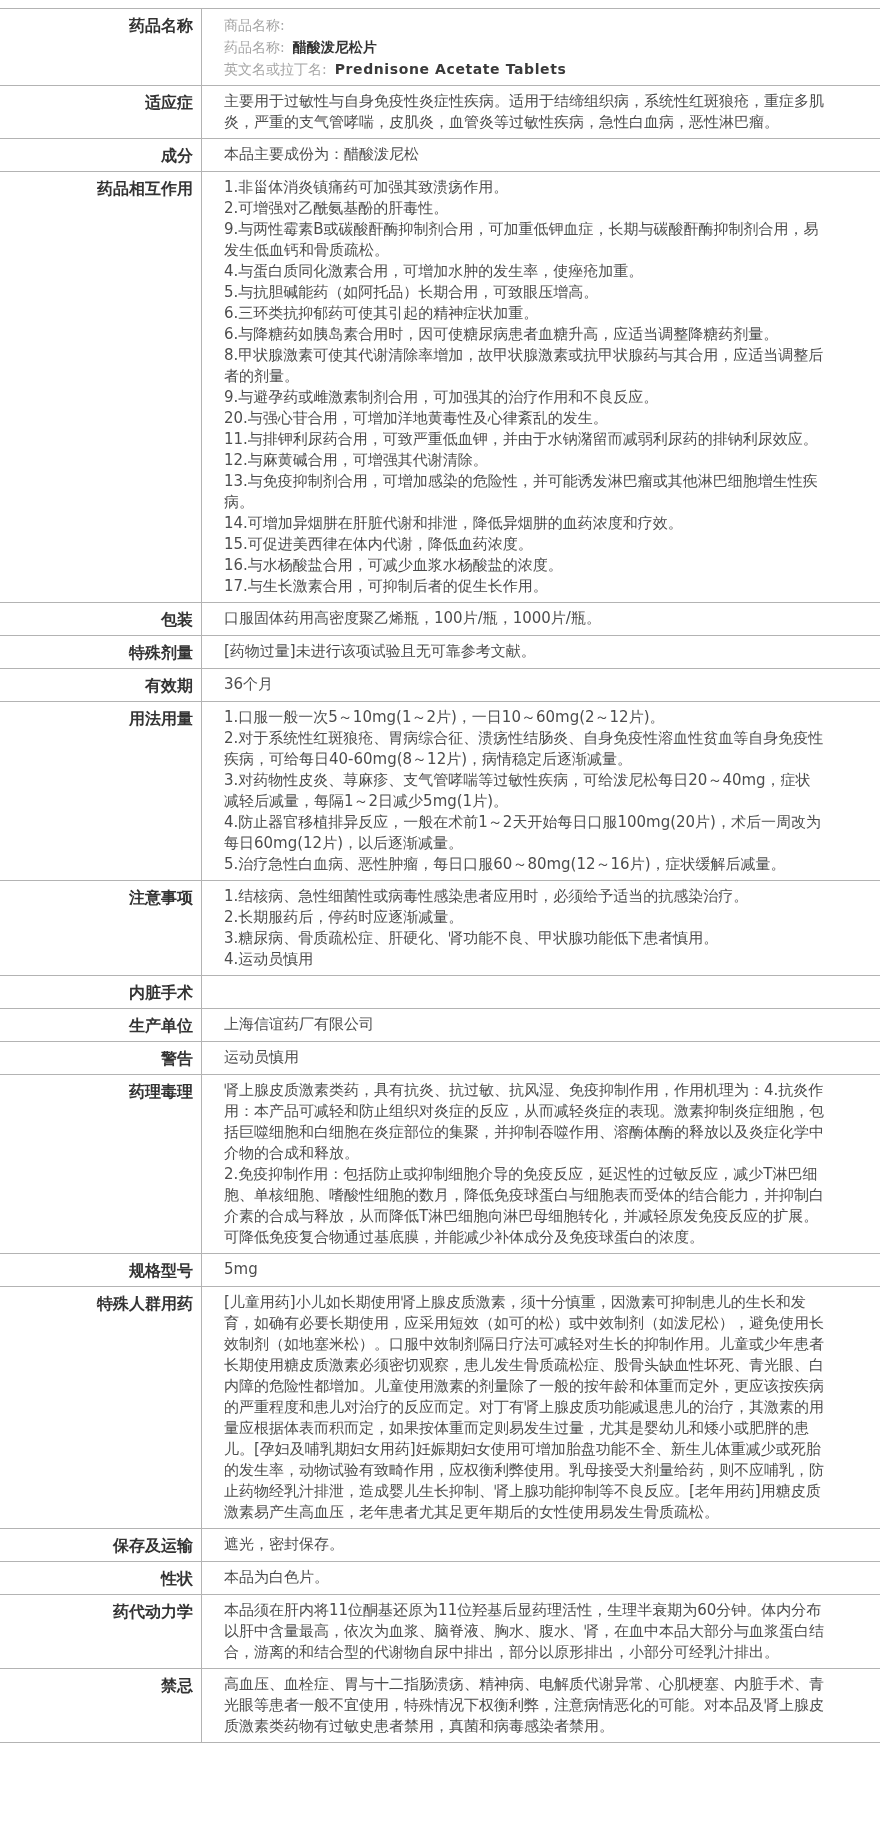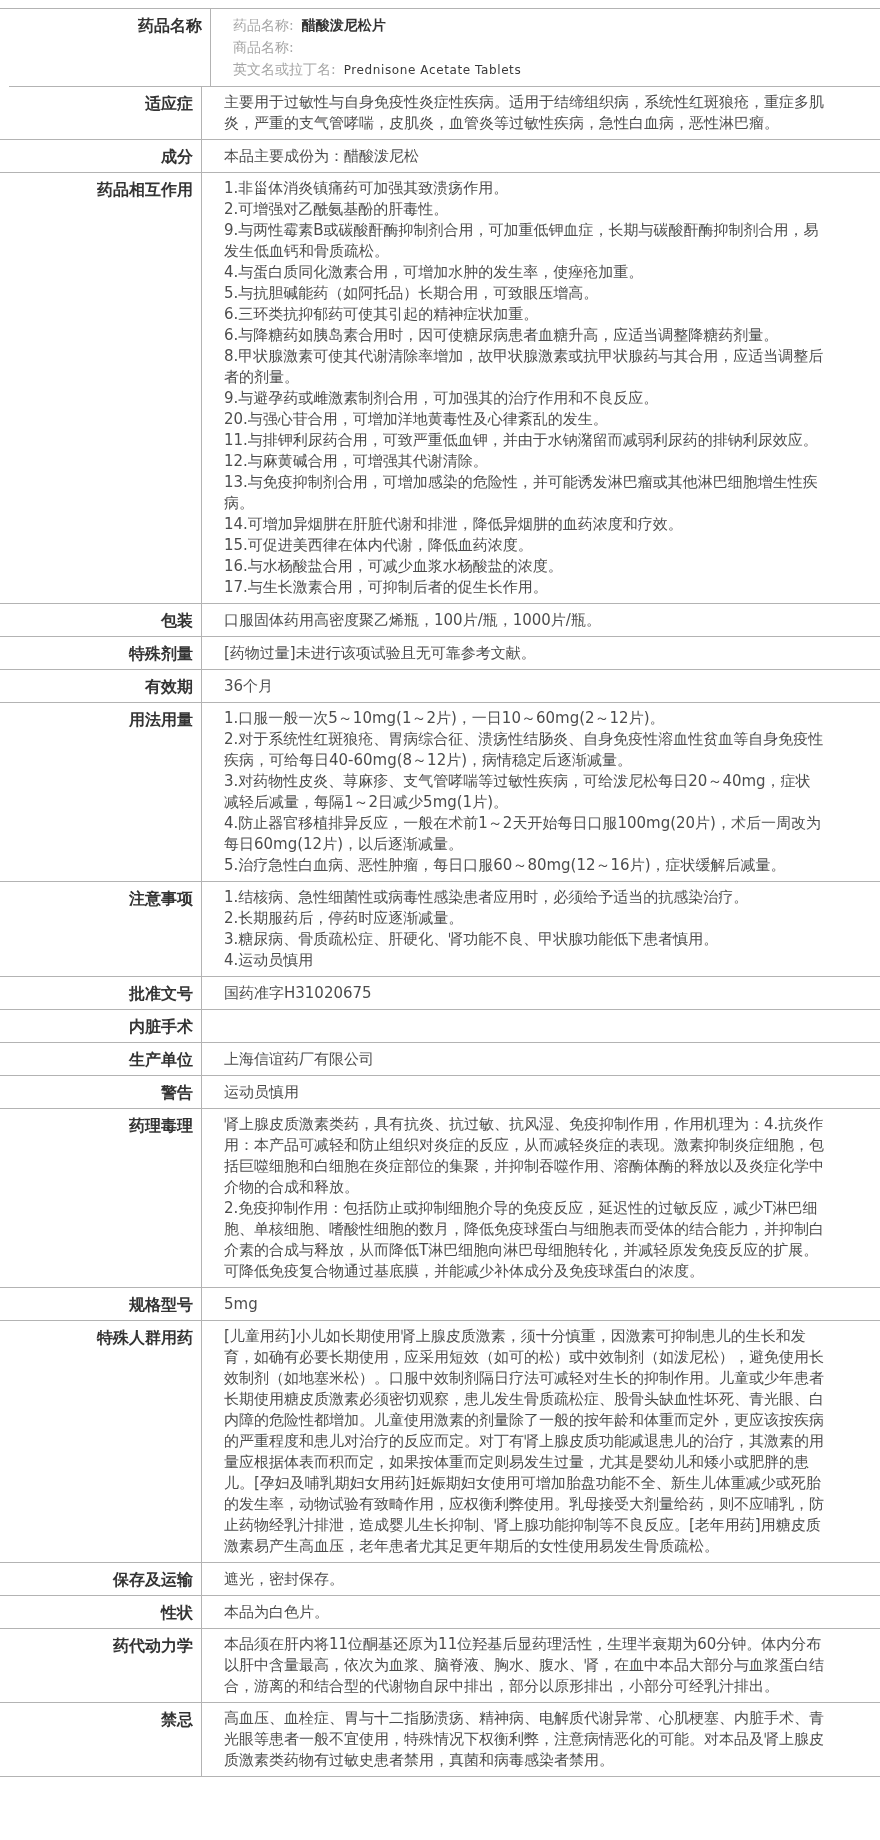--- a/index.html
+++ b/index.html
@@ -13,26 +13,25 @@
     min-height: 1840px;
     padding-top: 8px;
     box-sizing: border-box;
   }
   .info-table {
     width: 880px;
     border-top: 1px solid #b3b3b3;
   }
   .row {
     display: flex;
-    align-items: center;
+    align-items: flex-start;
     border-bottom: 1px solid #b3b3b3;
   }
   .row.center {
     align-items: center;
-    margin-left: 9px;
   }
   .cell-label {
     width: 202px;
     box-sizing: border-box;
     flex: 0 0 202px;
     text-align: right;
     padding: 6px 8px 5px 0;
     font-size: 16px;
     font-weight: bold;
     color: #333333;
@@ -59,36 +58,36 @@
   }
   .name-line .field-key {
     color: #a5a5a5;
     margin-right: 8px;
   }
   .name-line .field-value {
     color: #333333;
     font-weight: bold;
   }
   .name-line .field-value.en {
-    font-weight: normal;
+    font-weight: bold;
     color: #3a3a3a;
     letter-spacing: 0.6px;
-    font-size: 12px;
+    font-size: 14px;
   }
 </style>
 </head>
 <body>
 
 <div class="info-table">
 
   <div class="row center">
     <div class="cell-label">药品名称</div>
     <div class="cell-content">
+      <p class="name-line"><span class="field-key">商品名称:</span><span class="field-value"></span></p>
       <p class="name-line"><span class="field-key">药品名称:</span><span class="field-value">醋酸泼尼松片</span></p>
-      <p class="name-line"><span class="field-key">商品名称:</span><span class="field-value"></span></p>
       <p class="name-line"><span class="field-key">英文名或拉丁名:</span><span class="field-value en">Prednisone Acetate Tablets</span></p>
     </div>
   </div>
 
   <div class="row">
     <div class="cell-label">适应症</div>
     <div class="cell-content">
       <p>主要用于过敏性与自身免疫性炎症性疾病。适用于结缔组织病，系统性红斑狼疮，重症多肌炎，严重的支气管哮喘，皮肌炎，血管炎等过敏性疾病，急性白血病，恶性淋巴瘤。</p>
     </div>
   </div>
@@ -158,26 +157,20 @@
   <div class="row">
     <div class="cell-label">注意事项</div>
     <div class="cell-content">
       <p>1.结核病、急性细菌性或病毒性感染患者应用时，必须给予适当的抗感染治疗。</p>
       <p>2.长期服药后，停药时应逐渐减量。</p>
       <p>3.糖尿病、骨质疏松症、肝硬化、肾功能不良、甲状腺功能低下患者慎用。</p>
       <p>4.运动员慎用</p>
     </div>
   </div>
 
-  <div class="row">
-    <div class="cell-label">批准文号</div>
-    <div class="cell-content">
-      <p>国药准字H31020675</p>
-    </div>
-  </div>
 
   <div class="row">
     <div class="cell-label">内脏手术</div>
   </div>
 
   <div class="row">
     <div class="cell-label">生产单位</div>
     <div class="cell-content">
       <p>上海信谊药厂有限公司</p>
     </div>

